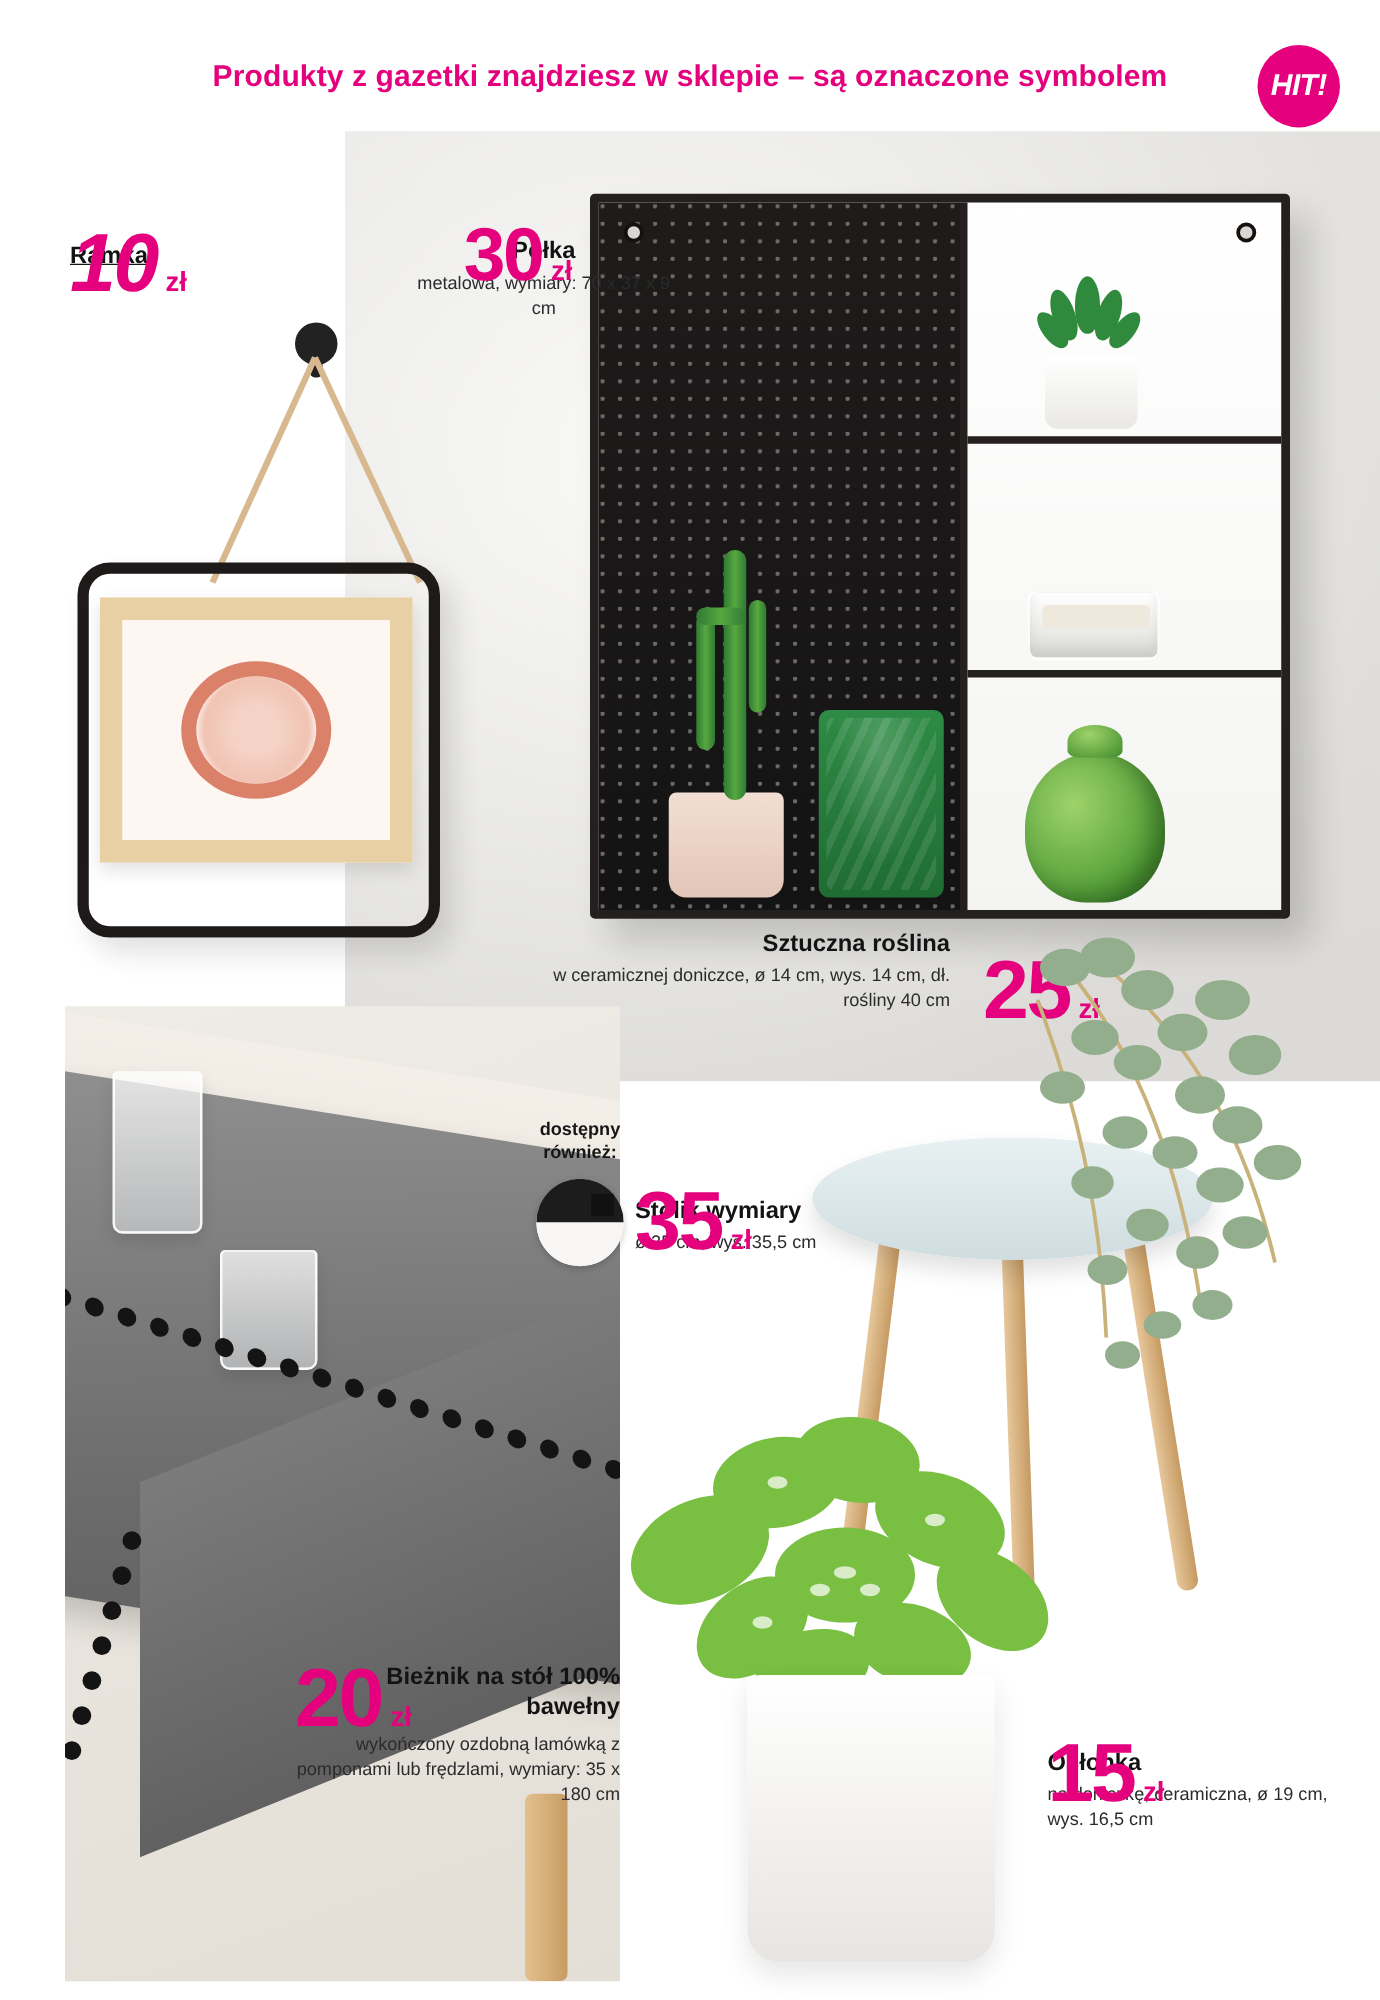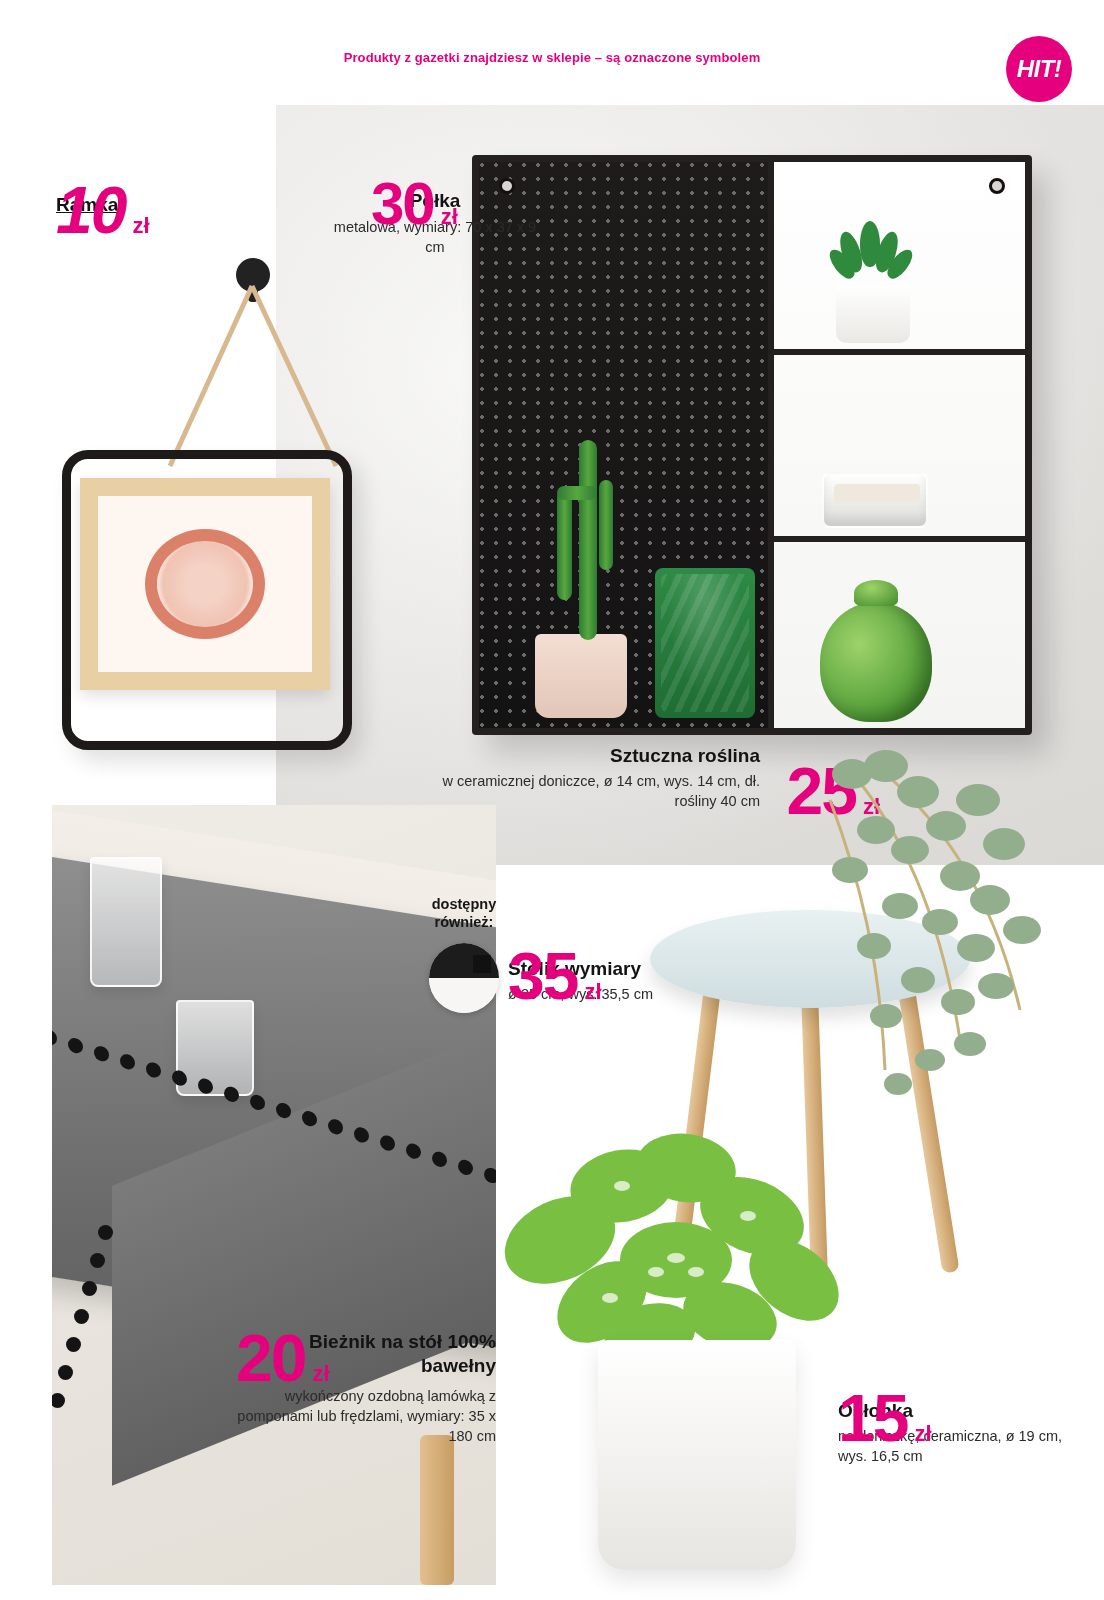--- a/index.html
+++ b/index.html
@@ -15,21 +15,21 @@
   }
   .page { position:relative; width:1104px; height:1600px; }
 
   
   .header-line {
     position:absolute; top:48px; left:0; width:1104px;
     text-align:center;
   }
   .header-text {
     display:inline-block;
-    font-size:13px; font-weight:bold;
+    font-size:24px; font-weight:bold;
     color:#e5007d;
     letter-spacing:0.1px;
   }
   .hit-badge {
     position:absolute; top:36px; right:32px;
     width:66px; height:66px; border-radius:50%;
     background:#e5007d; color:#fff;
     display:flex; align-items:center; justify-content:center;
     font-size:24px; font-weight:bold; font-style:italic;
     letter-spacing:-0.5px;

